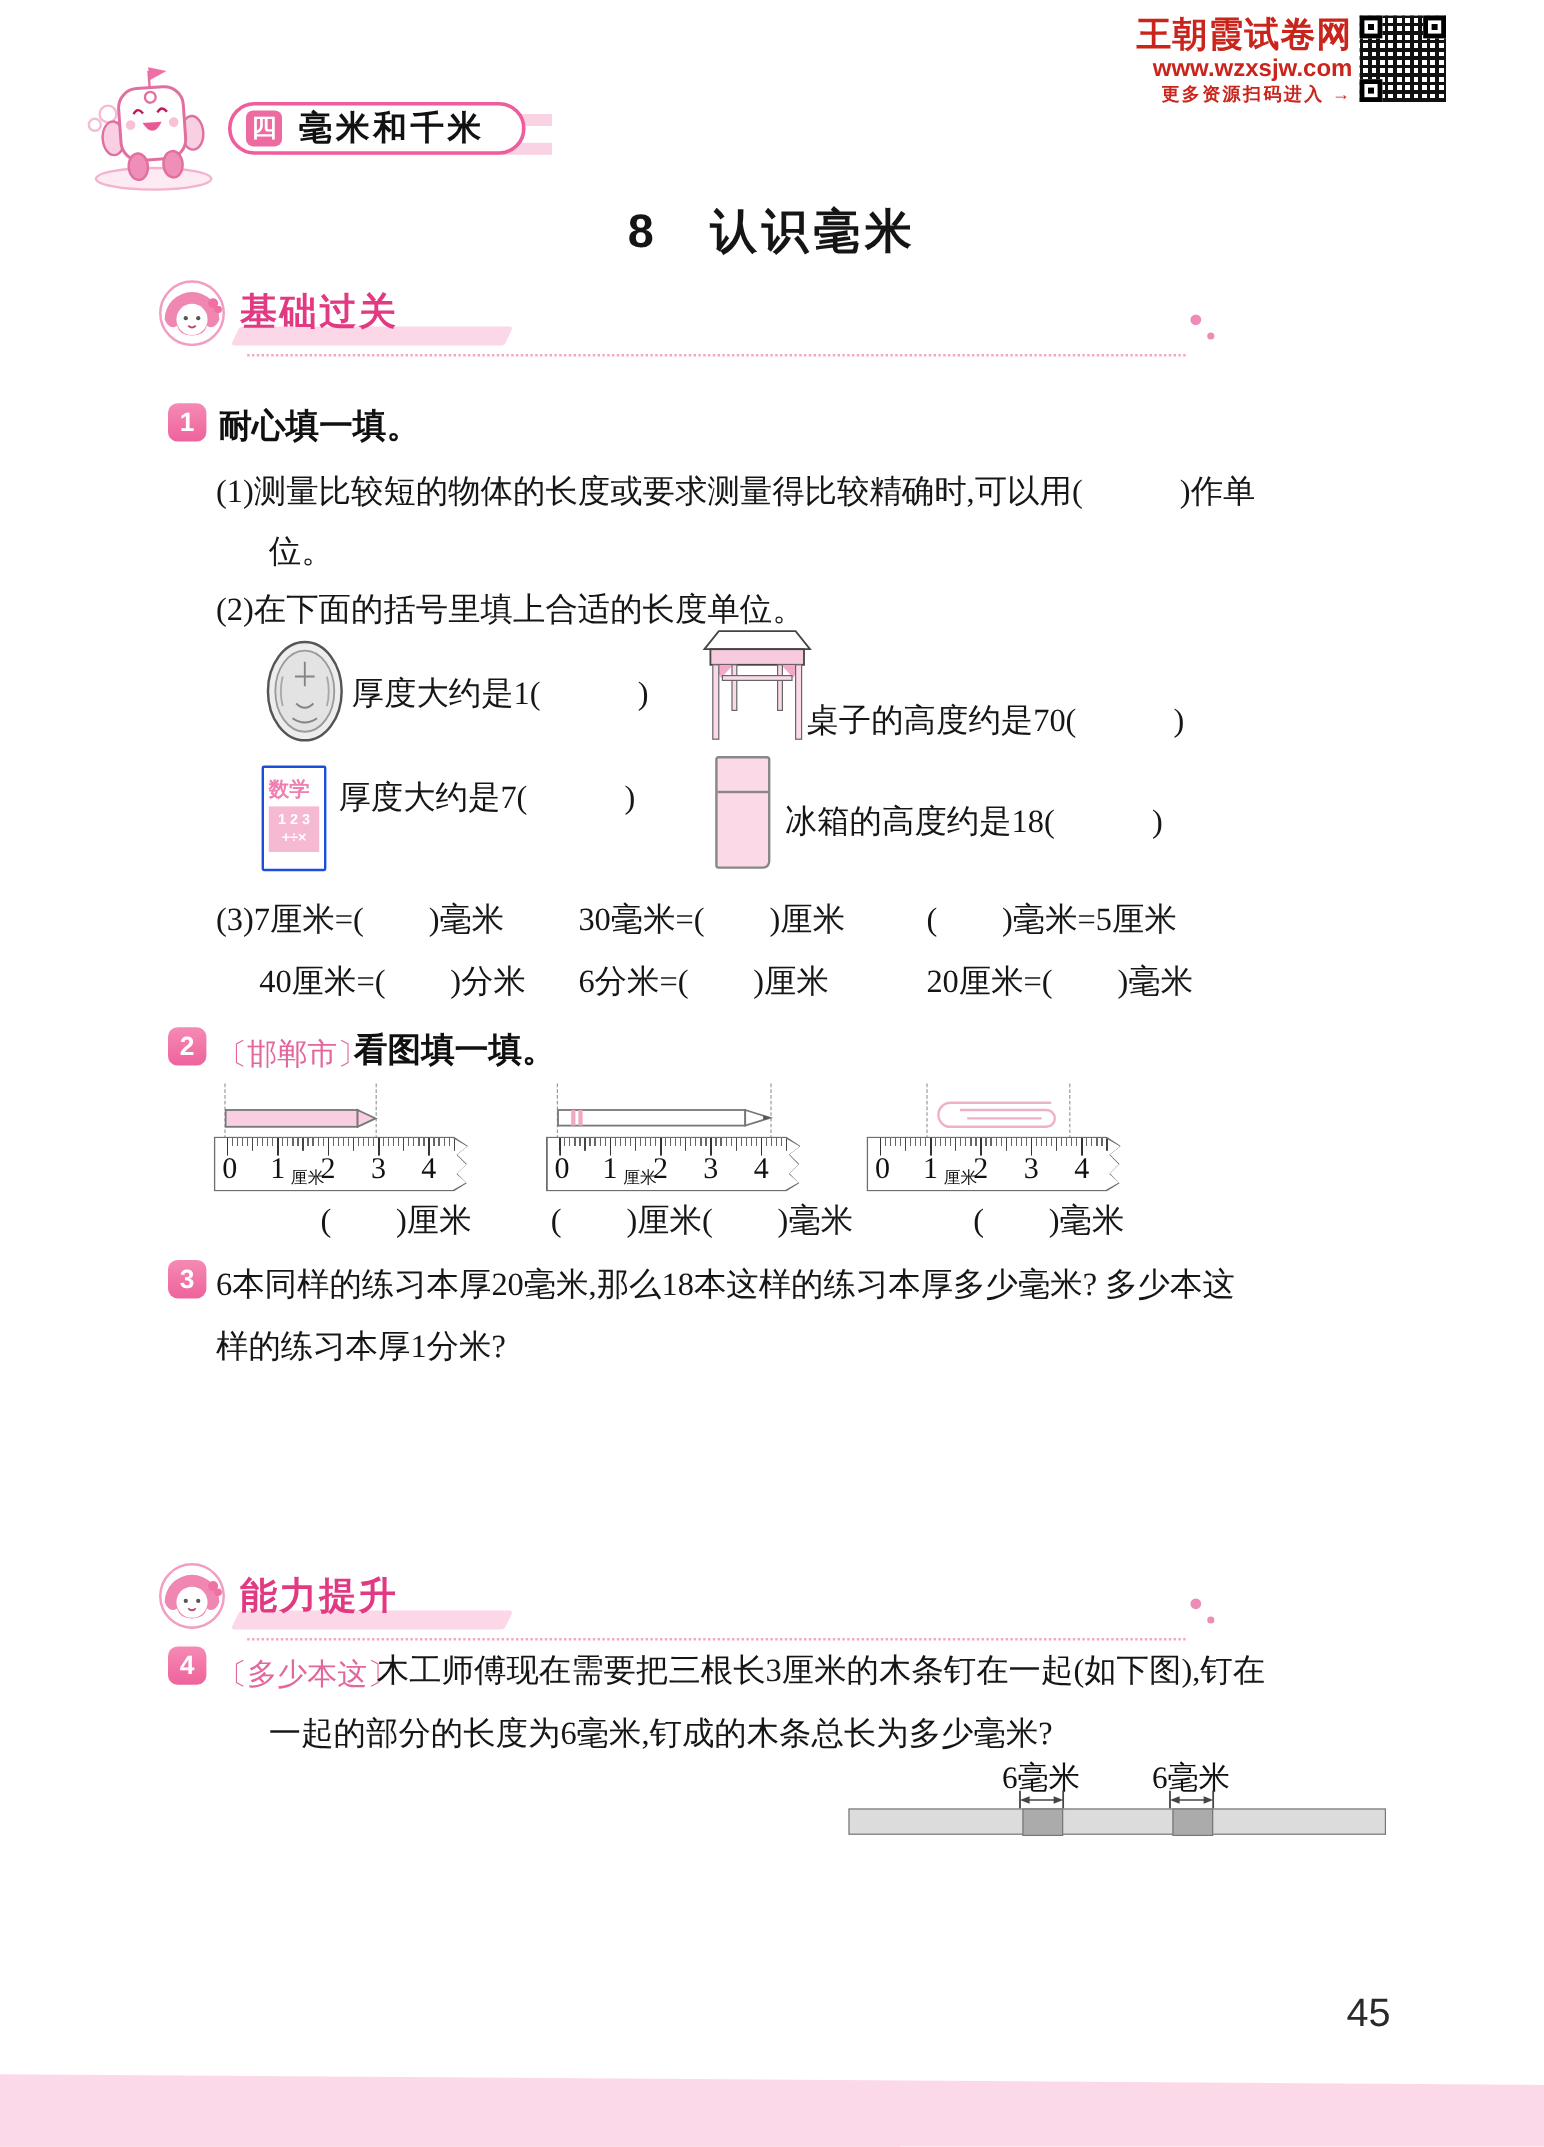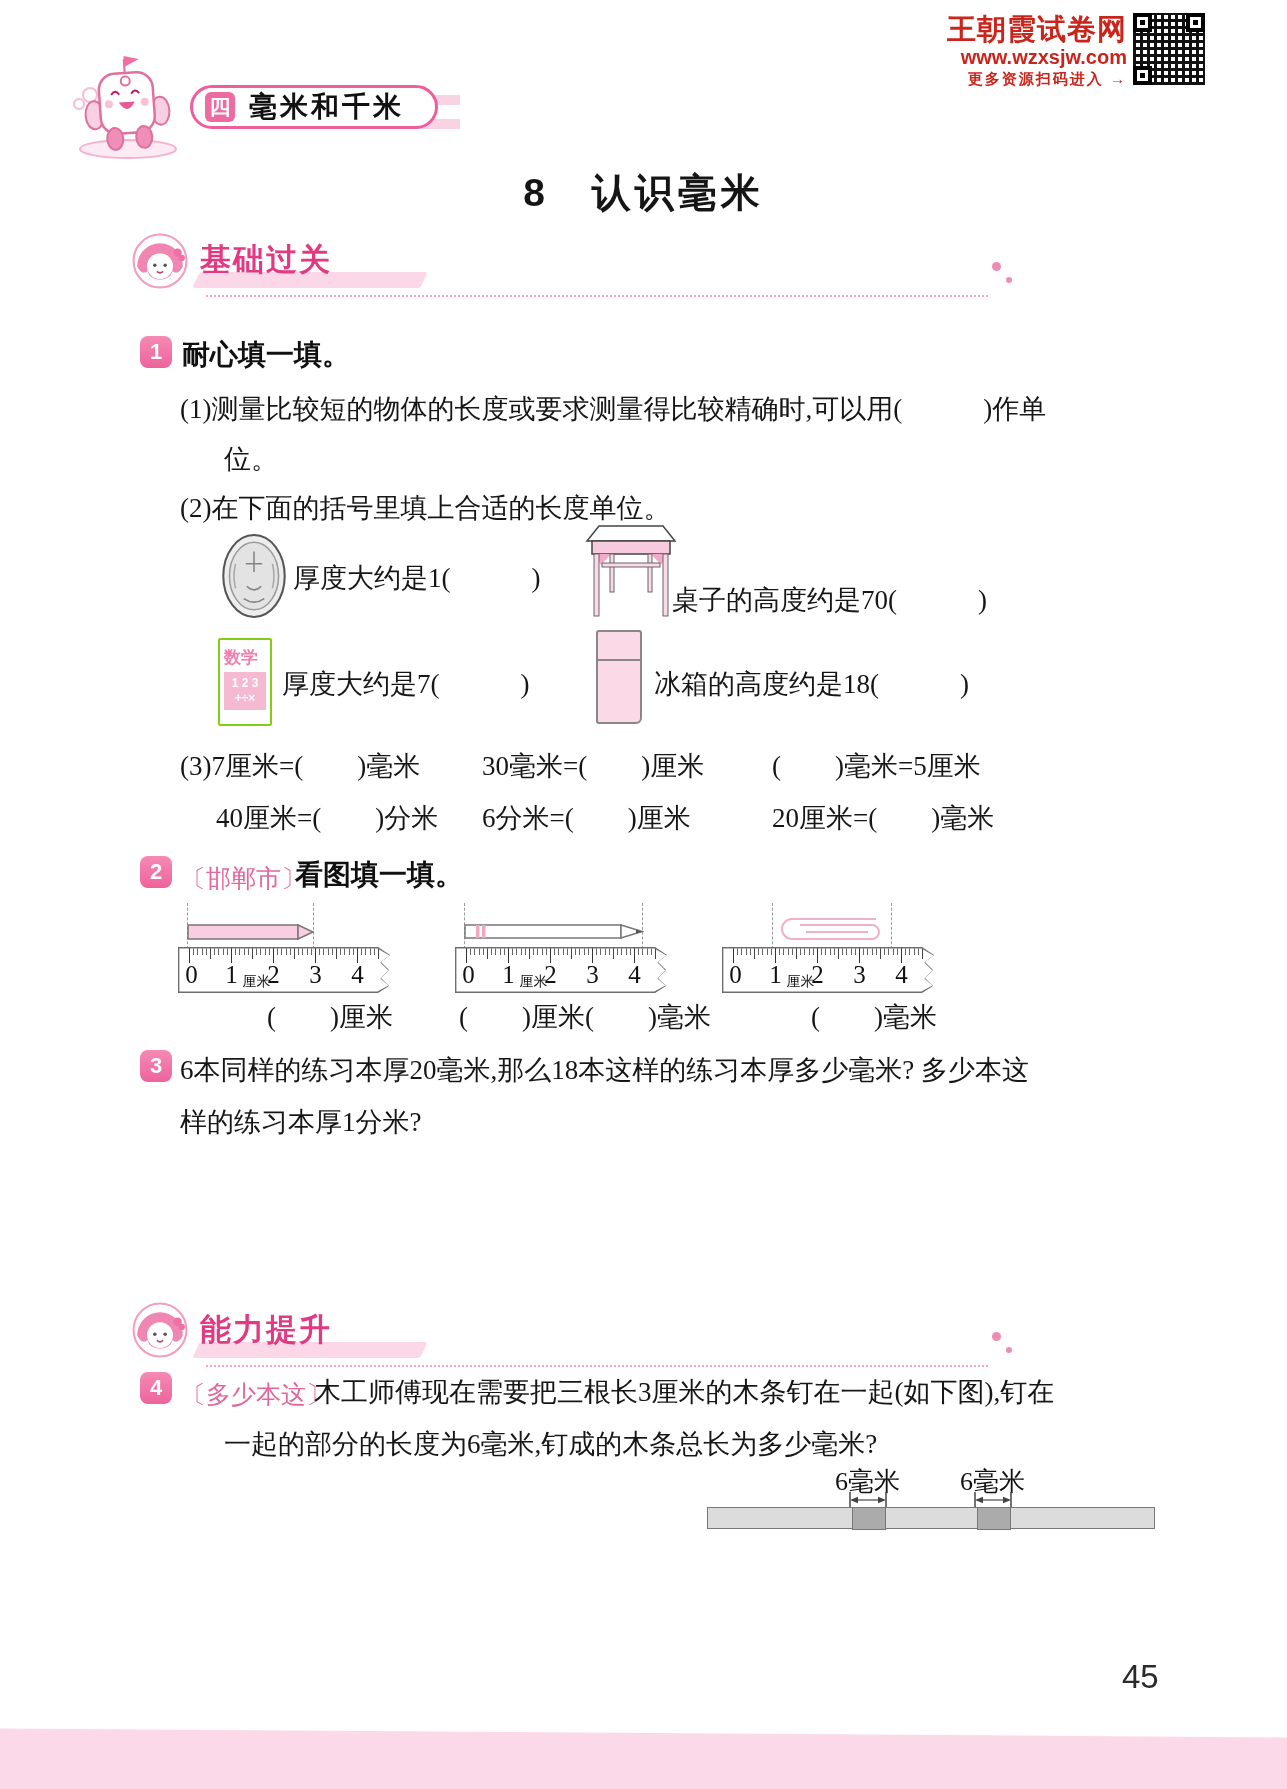--- a/index.html
+++ b/index.html
@@ -33,21 +33,21 @@
              border:3px solid #ef5e9c;border-radius:22px;display:flex;align-items:center;
              gap:14px;padding-left:12px;box-sizing:border-box;z-index:1;}
   .unit-num{width:30px;height:30px;border-radius:6px;background:#ee6ba2;color:#fff;text-align:center;
             font-family:"Liberation Sans",sans-serif;font-weight:bold;font-size:21px;line-height:30px;}
   .unit-title{font-family:"Liberation Sans",sans-serif;font-weight:bold;font-size:28px;
               letter-spacing:3px;color:#111;}
   .page-title{position:absolute;left:0;top:166px;width:100%;text-align:center;
               font-family:"Liberation Sans",sans-serif;font-weight:bold;font-size:39px;
               letter-spacing:4px;color:#151515;}
   
-  .book{position:absolute;width:54px;height:88px;background:#fff;border:2px solid #84cc16;
+  .book{position:absolute;width:54px;height:88px;background:#fff;border:2px solid #1d4ed8;
         border-radius:2px;box-sizing:border-box;}
   .book-title{display:block;margin:6px 4px 3px;color:#f07fb0;font-family:"Liberation Sans",sans-serif;
               font-weight:bold;font-size:17px;}
   .book-block{margin:0 4px;background:#f6b9d2;color:#fff;text-align:center;
               font-family:"Liberation Sans",sans-serif;font-weight:bold;font-size:12px;line-height:15px;
               padding:4px 0;}
   .book-block span{display:block;}
   .fridge{position:absolute;width:46px;height:94px;background:#fbd9e7;border:2px solid #888;
           border-radius:3px 3px 6px 3px;box-sizing:border-box;}
   .fridge::before{content:"";position:absolute;left:0;right:0;top:27px;border-top:2px solid #888;}
@@ -172,21 +172,21 @@
   </svg>
   <div class="kai" style="left:672px;top:552px;margin-top:30px;">桌子的高度约是70(　　　)</div>
 
   <div class="book" style="left:218px;top:638px;">
     <span class="book-title">数学</span>
     <div class="book-block">
       <span>1 2 3</span>
       <span>+÷×</span>
     </div>
   </div>
-  <div class="kai" style="left:282px;top:666px;text-align:right;">厚度大约是7(　　　)</div>
+  <div class="kai" style="left:282px;top:646px;text-align:right;">厚度大约是7(　　　)</div>
 
   <div class="fridge" style="left:596px;top:630px;"></div>
   <div class="kai" style="left:654px;top:666px;">冰箱的高度约是18(　　　)</div>
 
   <div class="kai" style="left:180px;top:748px;">(3)7厘米=(　　)毫米</div>
   <div class="kai" style="left:482px;top:748px;">30毫米=(　　)厘米</div>
   <div class="kai" style="left:772px;top:748px;">(　　)毫米=5厘米</div>
   <div class="kai" style="left:216px;top:800px;">40厘米=(　　)分米</div>
   <div class="kai" style="left:482px;top:800px;">6分米=(　　)厘米</div>
   <div class="kai" style="left:772px;top:800px;">20厘米=(　　)毫米</div>

